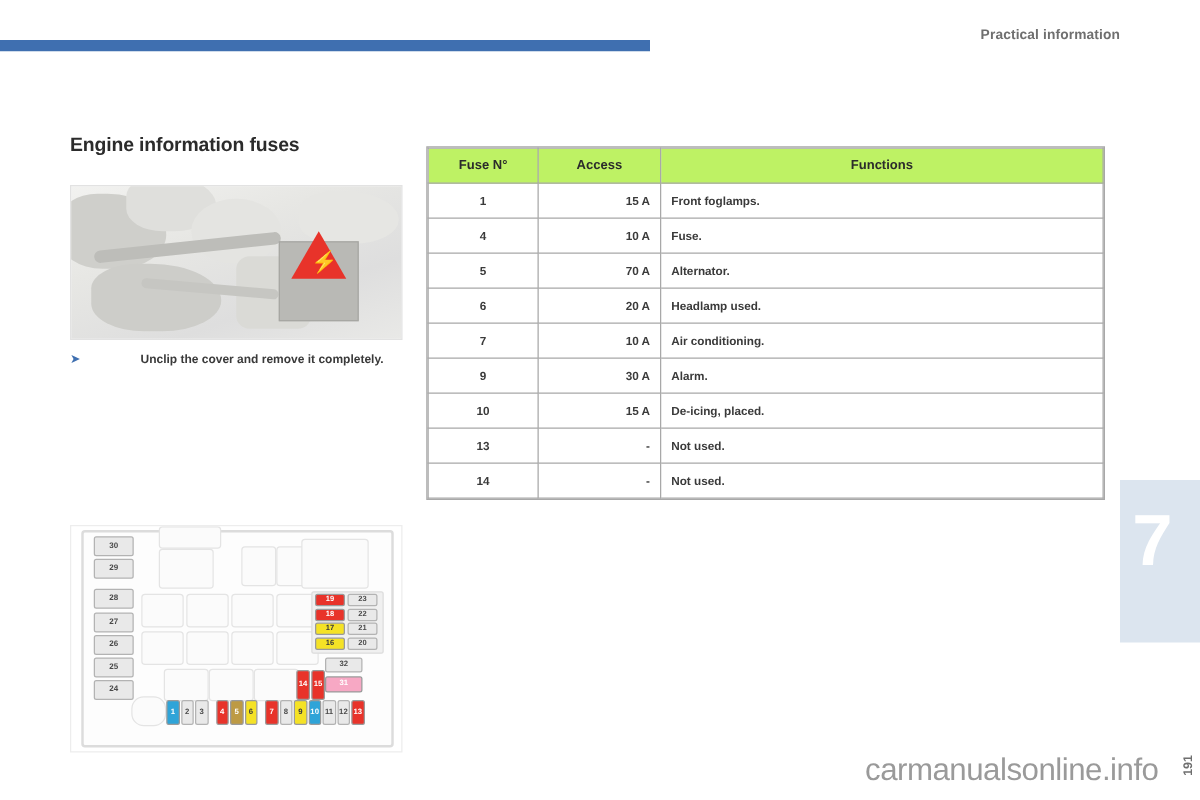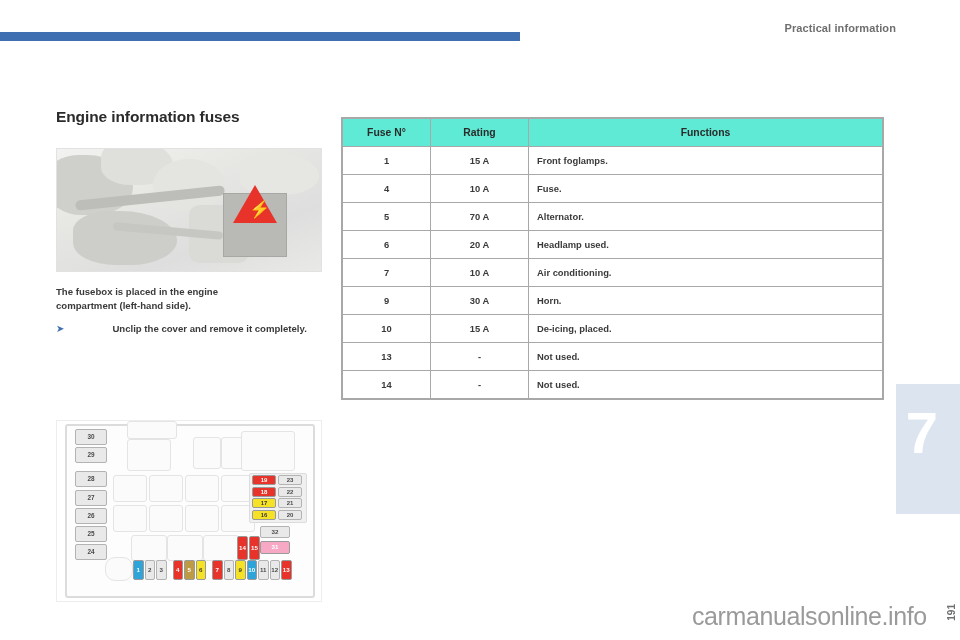--- a/index.html
+++ b/index.html
@@ -234,27 +234,27 @@
   table.fuse-table td {
     border: 1px solid #a8a8a8;
     height: 28px;
     font-size: 9.4px;
     font-weight: bold;
     color: #3a3a3a;
     padding: 0 8px;
     box-sizing: border-box;
   }
   table.fuse-table th {
-    background: #5eead4;
+    background: #bef264;
     font-size: 10.4px;
     color: #2b2b2b;
     text-align: center;
   }
   table.fuse-table td.c-num    { text-align: center; width: 88px; }
-  table.fuse-table td.c-rating { text-align: center; width: 98px; }
+  table.fuse-table td.c-rating { text-align: right; width: 98px; }
   table.fuse-table td.c-func   { text-align: left; }
   table.fuse-table col.num     { width: 88px; }
   table.fuse-table col.rating  { width: 98px; }
 
   
   .watermark {
     position: absolute;
     left: 692px;
     top: 602px;
     font-size: 25px;
@@ -293,21 +293,20 @@
     <div class="blob b4"></div>
     <div class="blob b5"></div>
     <div class="blob b6"></div>
     <div class="hose"></div>
     <div class="hose2"></div>
     <div class="fusebox-body"></div>
     <div class="callout"></div>
     <div class="callout-bolt">⚡</div>
   </div>
 
-  <div class="photo-caption">The fusebox is placed in the engine compartment (left-hand side).</div>
 
 
   <div class="bullet-row">
     <span class="bullet-arrow">➤</span>
     <span class="bullet-text">Unclip the cover and remove it completely.</span>
   </div>
 </div>
 
 <div class="diagram-wrap">
   <div class="box-outline"></div>
@@ -376,21 +375,21 @@
 <div class="table-wrap">
   <table class="fuse-table">
     <colgroup>
         <col class="num">
         <col class="rating">
         <col>
       </colgroup>
     <thead>
       <tr>
         <th>Fuse N°</th>
-        <th>Rating</th>
+        <th>Access</th>
         <th>Functions</th>
       </tr>
     </thead>
     <tbody id="table-body">
         <tr>
           <td class="c-num">1</td>
           <td class="c-rating">15 A</td>
           <td class="c-func">Front foglamps.</td>
         </tr>
         <tr>
@@ -409,21 +408,21 @@
           <td class="c-func">Headlamp used.</td>
         </tr>
         <tr>
           <td class="c-num">7</td>
           <td class="c-rating">10 A</td>
           <td class="c-func">Air conditioning.</td>
         </tr>
         <tr>
           <td class="c-num">9</td>
           <td class="c-rating">30 A</td>
-          <td class="c-func">Horn.</td>
+          <td class="c-func">Alarm.</td>
         </tr>
         <tr>
           <td class="c-num">10</td>
           <td class="c-rating">15 A</td>
           <td class="c-func">De-icing, placed.</td>
         </tr>
         <tr>
           <td class="c-num">13</td>
           <td class="c-rating">-</td>
           <td class="c-func">Not used.</td>

